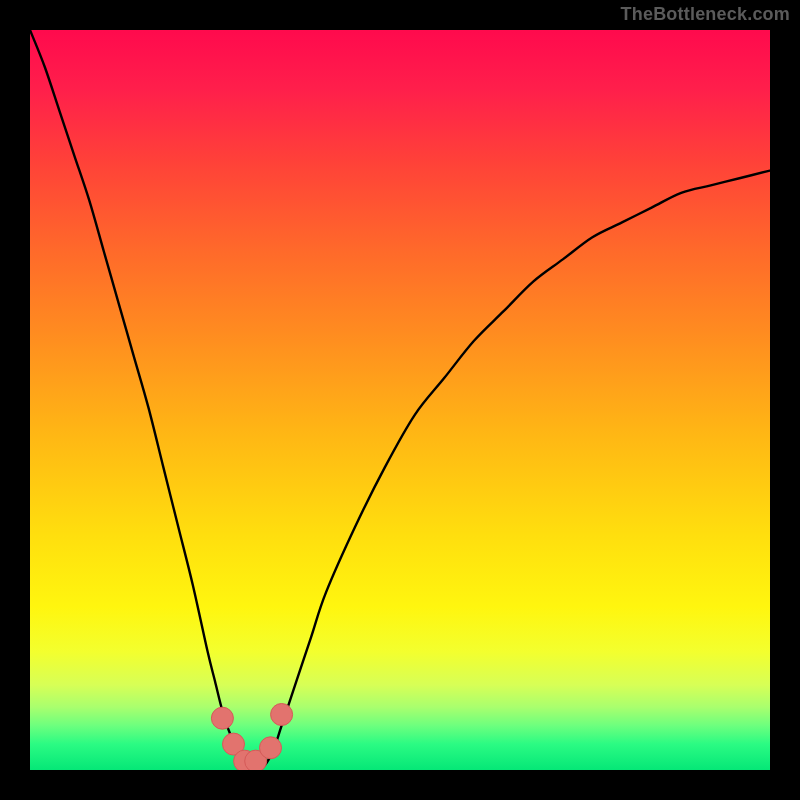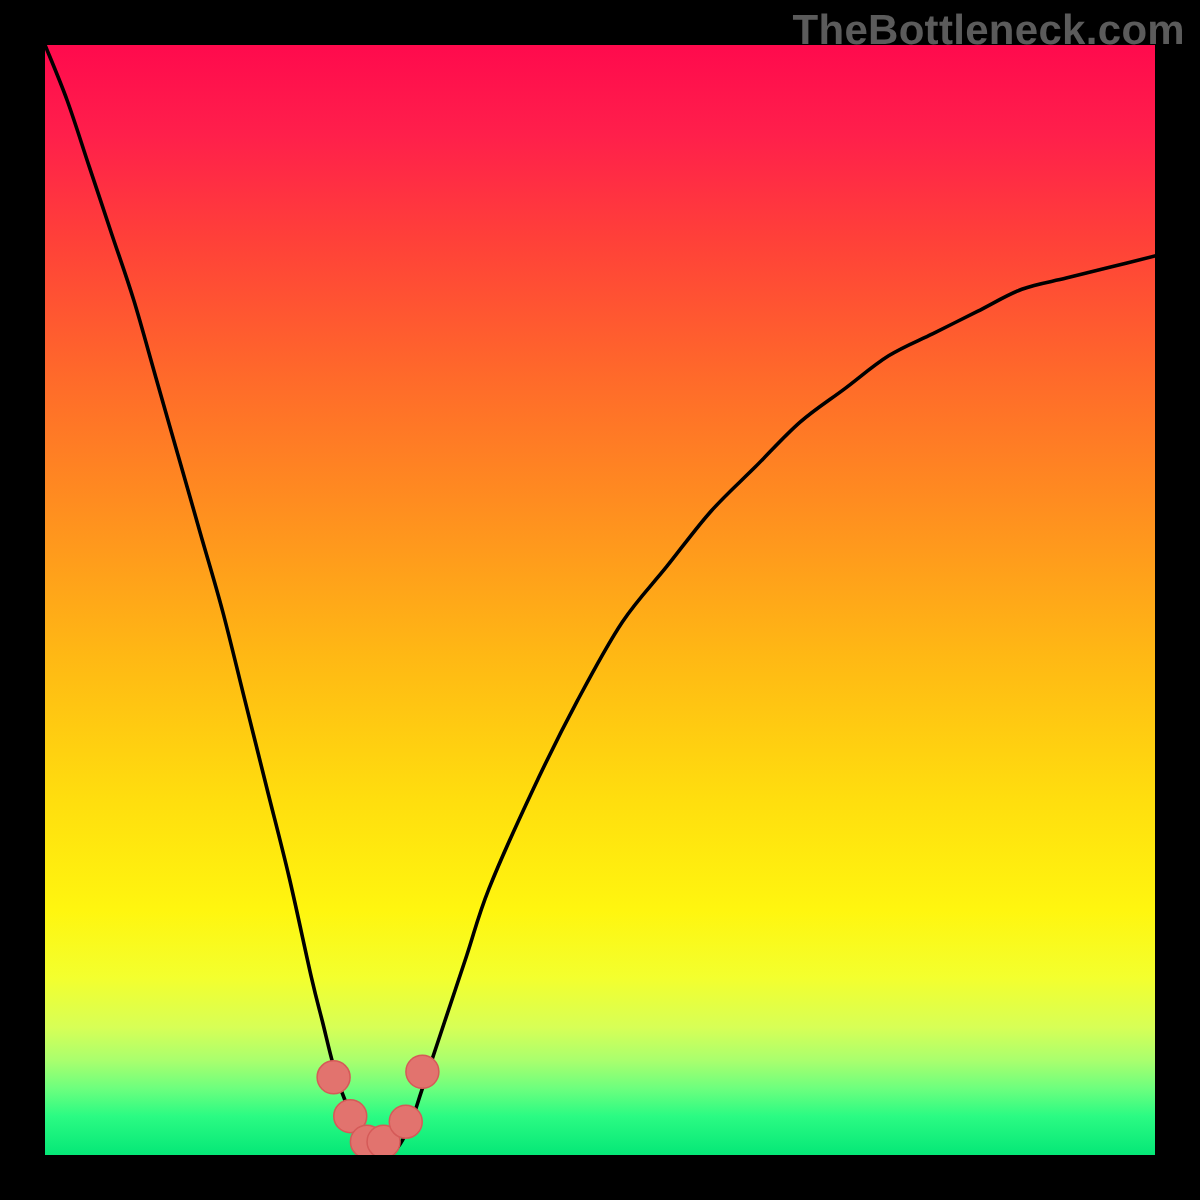--- a/index.html
+++ b/index.html
@@ -27,21 +27,21 @@
   .plot svg {
     display: block;
     width: 740px;
     height: 740px;
   }
   .watermark {
     position: absolute;
     top: 4px;
     right: 10px;
     font-family: Arial, Helvetica, sans-serif;
-    font-size: 28px;
+    font-size: 18px;
     font-weight: 600;
     color: #5b5b5b;
     letter-spacing: 0.2px;
     user-select: none;
     pointer-events: none;
   }
 </style>
 </head>
 <body>
 

